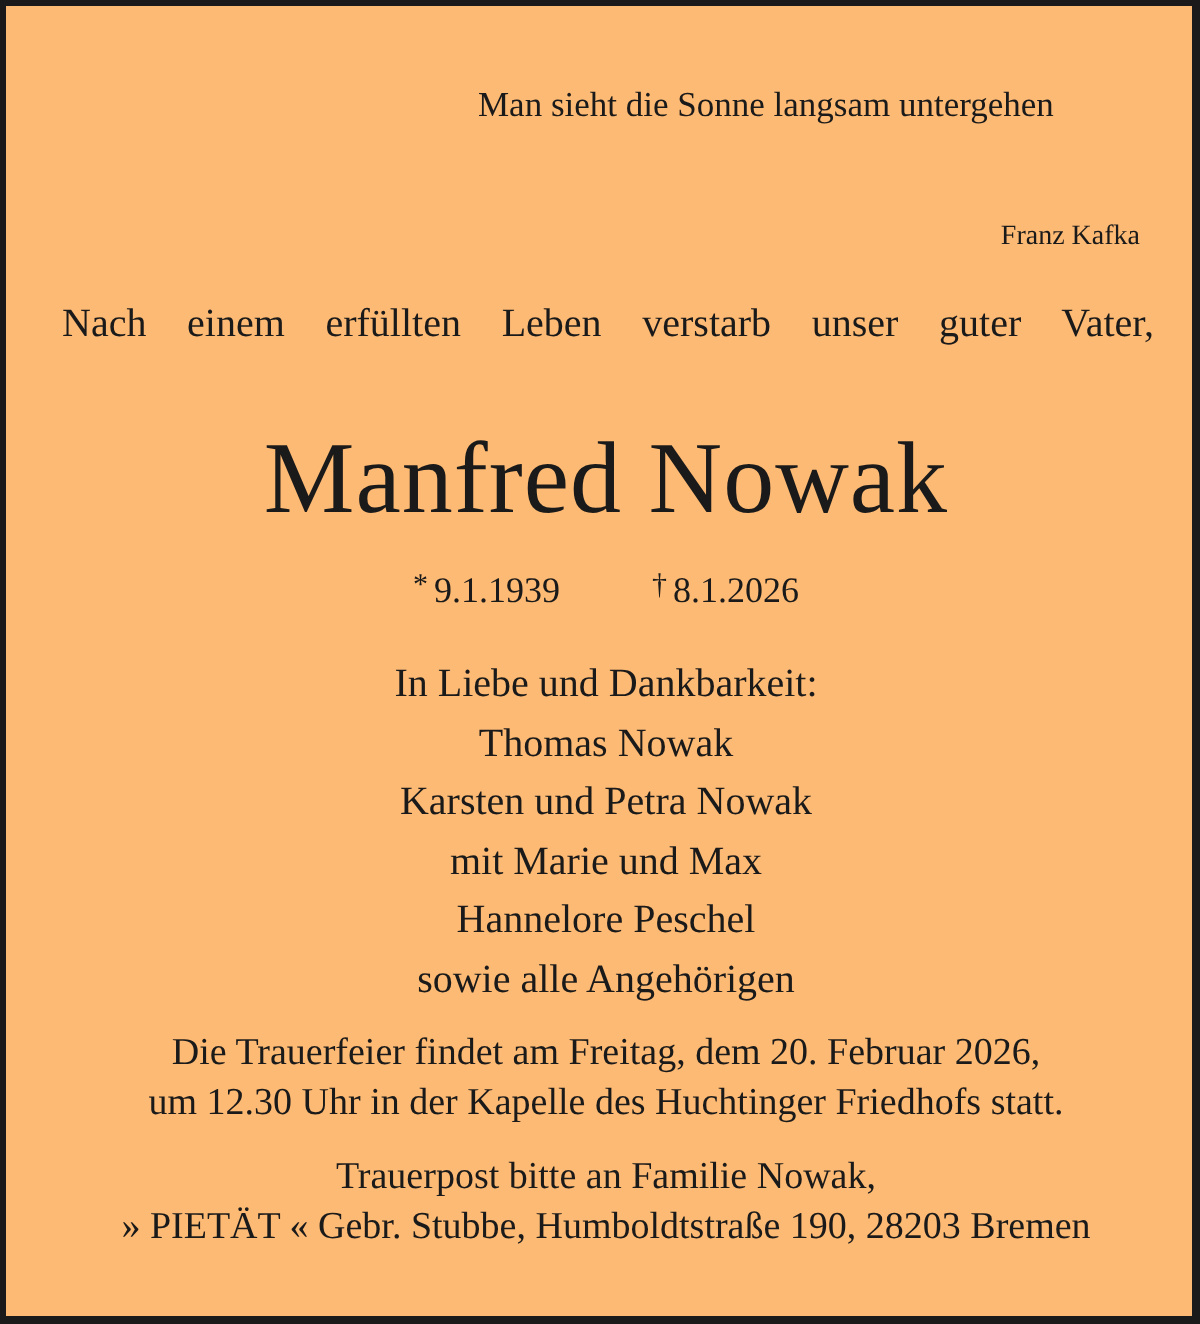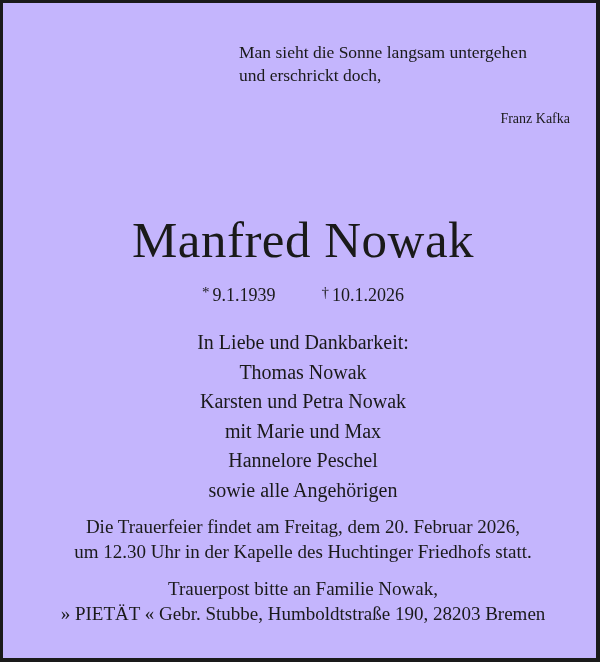--- a/index.html
+++ b/index.html
@@ -4,21 +4,21 @@
   <style>
     html, body { margin: 0; padding: 0; background: #ffffff; }
     body { width: 600px; height: 662px; overflow: hidden; }
     .frame {
       position: absolute; left: 0; top: 0;
       width: 600px; height: 662px;
       box-sizing: border-box;
       border: 3px solid #1a1a1a;
       border-right-width: 4px;
       border-bottom-width: 4px;
-      background: #c4b5fd;
+      background: #fdba74;
       font-family: "Liberation Serif", "DejaVu Serif", serif;
       color: #1a1a1a;
     }
     .abs { position: absolute; white-space: nowrap; }
 
     .quote { left: 236px; top: 38px; width: 340px; font-size: 17.5px; line-height: 23px; }
     .quote .line { display: block; }
     .quote-author { right: 26px; top: 108px; font-size: 14px; }
 
     .intro { left: 28px; top: 146px; width: 546px; font-size: 20px; line-height: 26px; }
@@ -40,31 +40,31 @@
     .post { left: 0; width: 600px; top: 573px; text-align: center; font-size: 19px; line-height: 25px; }
     .post .line { display: block; }
   </style>
 </head>
 <body>
 
 <div class="frame">
 
   <div class="abs quote">
     <span class="line">Man sieht die Sonne langsam untergehen</span>
-    <span class="line">und erschrickt doch,</span>
   </div>
   <div class="abs quote-author">Franz Kafka</div>
 
   <div class="abs intro">
+    <span class="l1">Nach einem erfüllten Leben verstarb unser guter Vater,</span>
   </div>
 
   <div class="abs name">Manfred Nowak</div>
 
   <div class="abs dates">
-    <span class="sym">*</span><span>9.1.1939</span><span class="gap"></span><span class="sym">†</span><span>10.1.2026</span>
+    <span class="sym">*</span><span>9.1.1939</span><span class="gap"></span><span class="sym">†</span><span>8.1.2026</span>
   </div>
 
   <div class="abs mourners">
     <span class="line">In Liebe und Dankbarkeit:</span>
     <span class="line">Thomas Nowak</span>
     <span class="line">Karsten und Petra Nowak</span>
     <span class="line">mit Marie und Max</span>
     <span class="line">Hannelore Peschel</span>
     <span class="line">sowie alle Angehörigen</span>
   </div>

